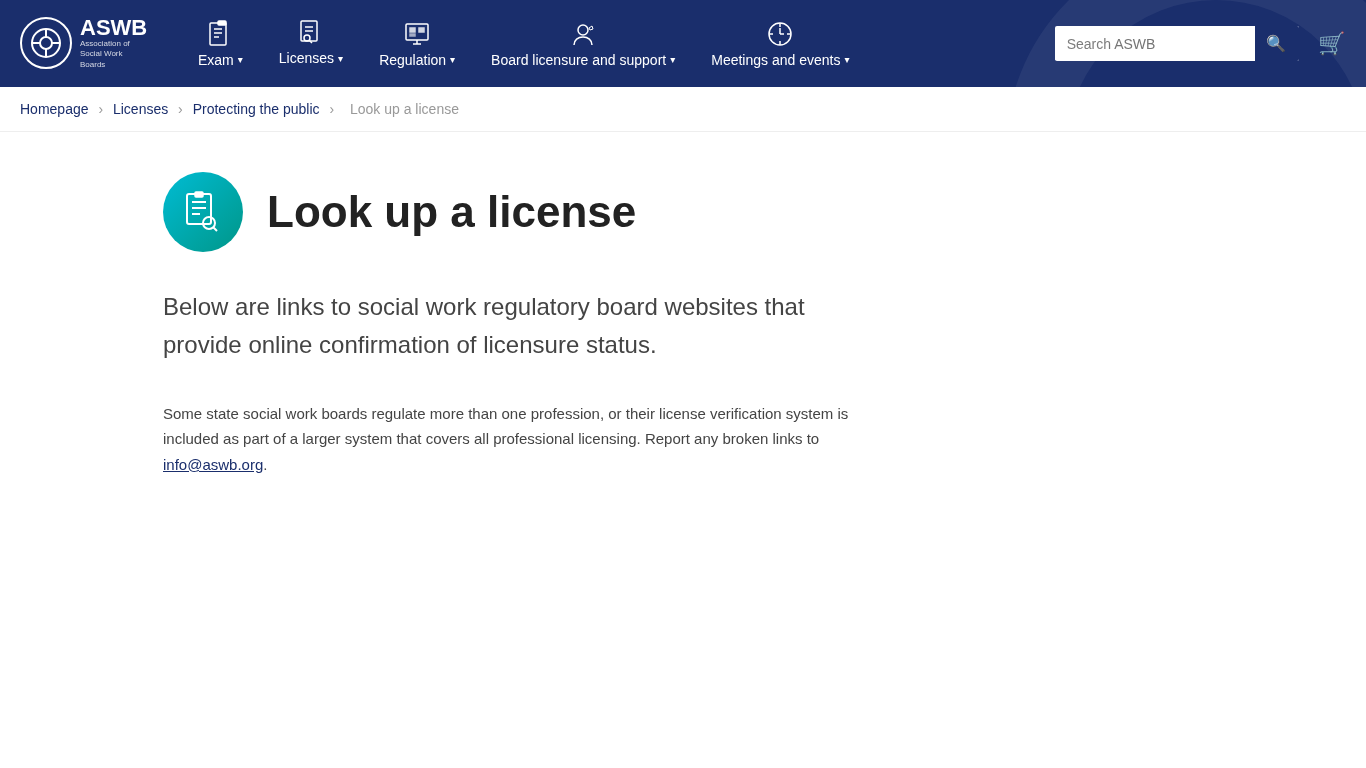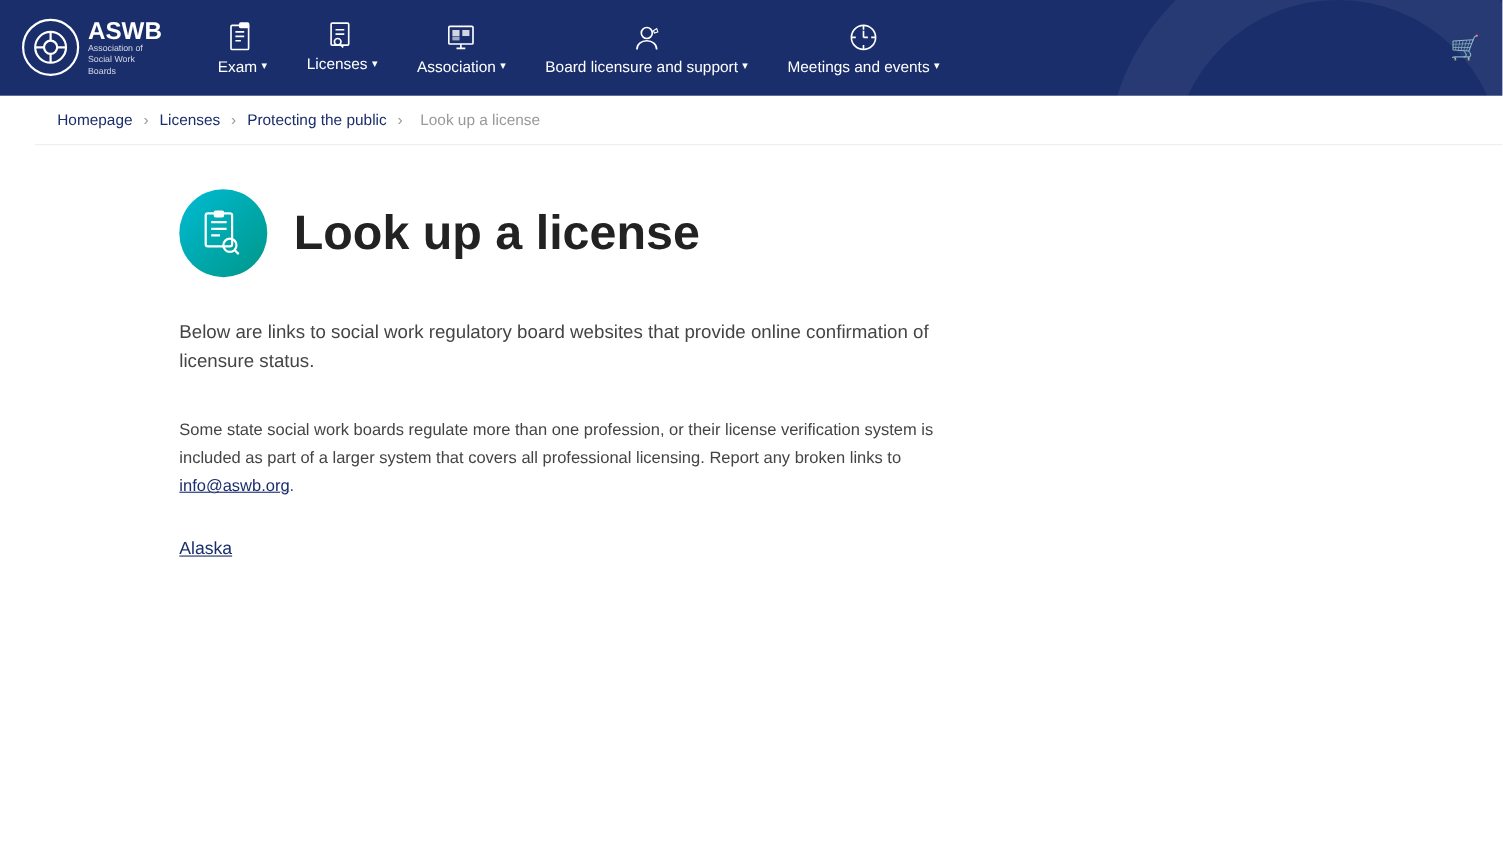--- a/index.html
+++ b/index.html
@@ -125,21 +125,20 @@
       margin-left: 10px;
     }
 
     
     .breadcrumb {
       padding: 14px 20px;
       font-size: 14px;
       color: #555;
       border-bottom: 1px solid #eee;
       background: #fff;
-      margin-left: 32px;
     }
     .breadcrumb a { color: #1a2e6c; text-decoration: none; }
     .breadcrumb span { margin: 0 6px; color: #999; }
 
     
     .main {
       max-width: 1100px;
       margin: 0 auto;
       padding: 40px 30px;
     }
@@ -159,21 +158,21 @@
       justify-content: center;
       flex-shrink: 0;
     }
     .page-icon svg { width: 44px; height: 44px; fill: none; stroke: #fff; stroke-width: 1.5; }
     .page-title {
       font-size: 44px;
       font-weight: 700;
       color: #222;
     }
     .intro-text {
-      font-size: 17px;
+      font-size: 24px;
       line-height: 1.6;
       color: #444;
       margin-bottom: 36px;
       max-width: 720px;
     }
     .body-text {
       font-size: 15px;
       line-height: 1.7;
       color: #444;
       margin-bottom: 36px;
@@ -248,21 +247,21 @@
     <div class="nav-item">
       <svg viewBox="0 0 28 28">
         <rect x="3" y="4" width="22" height="16" rx="1" stroke="white" stroke-width="1.5" fill="none"></rect>
         <rect x="7" y="8" width="5" height="4" fill="white" opacity="0.8"></rect>
         <rect x="16" y="8" width="5" height="4" fill="white" opacity="0.8"></rect>
         <rect x="7" y="14" width="5" height="2" fill="white" opacity="0.6"></rect>
         <line x1="14" y1="20" x2="14" y2="24" stroke="white" stroke-width="1.5"></line>
         <line x1="10" y1="24" x2="18" y2="24" stroke="white" stroke-width="1.5"></line>
       </svg>
       <span class="nav-item-label">
-        <span>Association</span>
+        <span>Regulation</span>
         <span class="caret">▾</span>
       </span>
     </div>
 
     <div class="nav-item">
       <svg viewBox="0 0 28 28">
         <circle cx="14" cy="10" r="5" stroke="white" stroke-width="1.5" fill="none"></circle>
         <path d="M5 25c0-5 4-8 9-8s9 3 9 8" stroke="white" stroke-width="1.5" fill="none"></path>
         <path d="M20 8l3-2 1 3-3 1z" stroke="white" stroke-width="1" fill="none"></path>
       </svg>
@@ -283,20 +282,24 @@
         <path d="M14 14 L18 14" stroke="white" stroke-width="1.5"></path>
       </svg>
       <span class="nav-item-label">
         <span>Meetings and events</span>
         <span class="caret">▾</span>
       </span>
     </div>
   </div>
 
   <div class="nav-search">
+    <div class="search-box">
+      <input type="text" placeholder="Search ASWB" style="">
+      <button class="search-btn">🔍</button>
+    </div>
     <span class="cart-icon">🛒</span>
   </div>
 </nav>
 
 <div class="breadcrumb">
   <a href="#">Homepage</a>
   <span>›</span>
   <a href="#">Licenses</a>
   <span>›</span>
   <a href="#">Protecting the public</a>
@@ -321,17 +324,14 @@
   </div>
 
   <p class="intro-text">Below are links to social work regulatory board websites that provide online confirmation of licensure status.</p>
 
   <p class="body-text">
     <span>Some state social work boards regulate more than one profession, or their license verification system is included as part of a larger system that covers all professional licensing. Report any broken links to</span>
     <a href="mailto:info@aswb.org">info@aswb.org</a><span>.</span>
   </p>
 
   <ul class="links-list">
-    <li>
-      <a href="#">Alaska</a>
-    </li>
   </ul>
 </div>
 
 </body></html>

